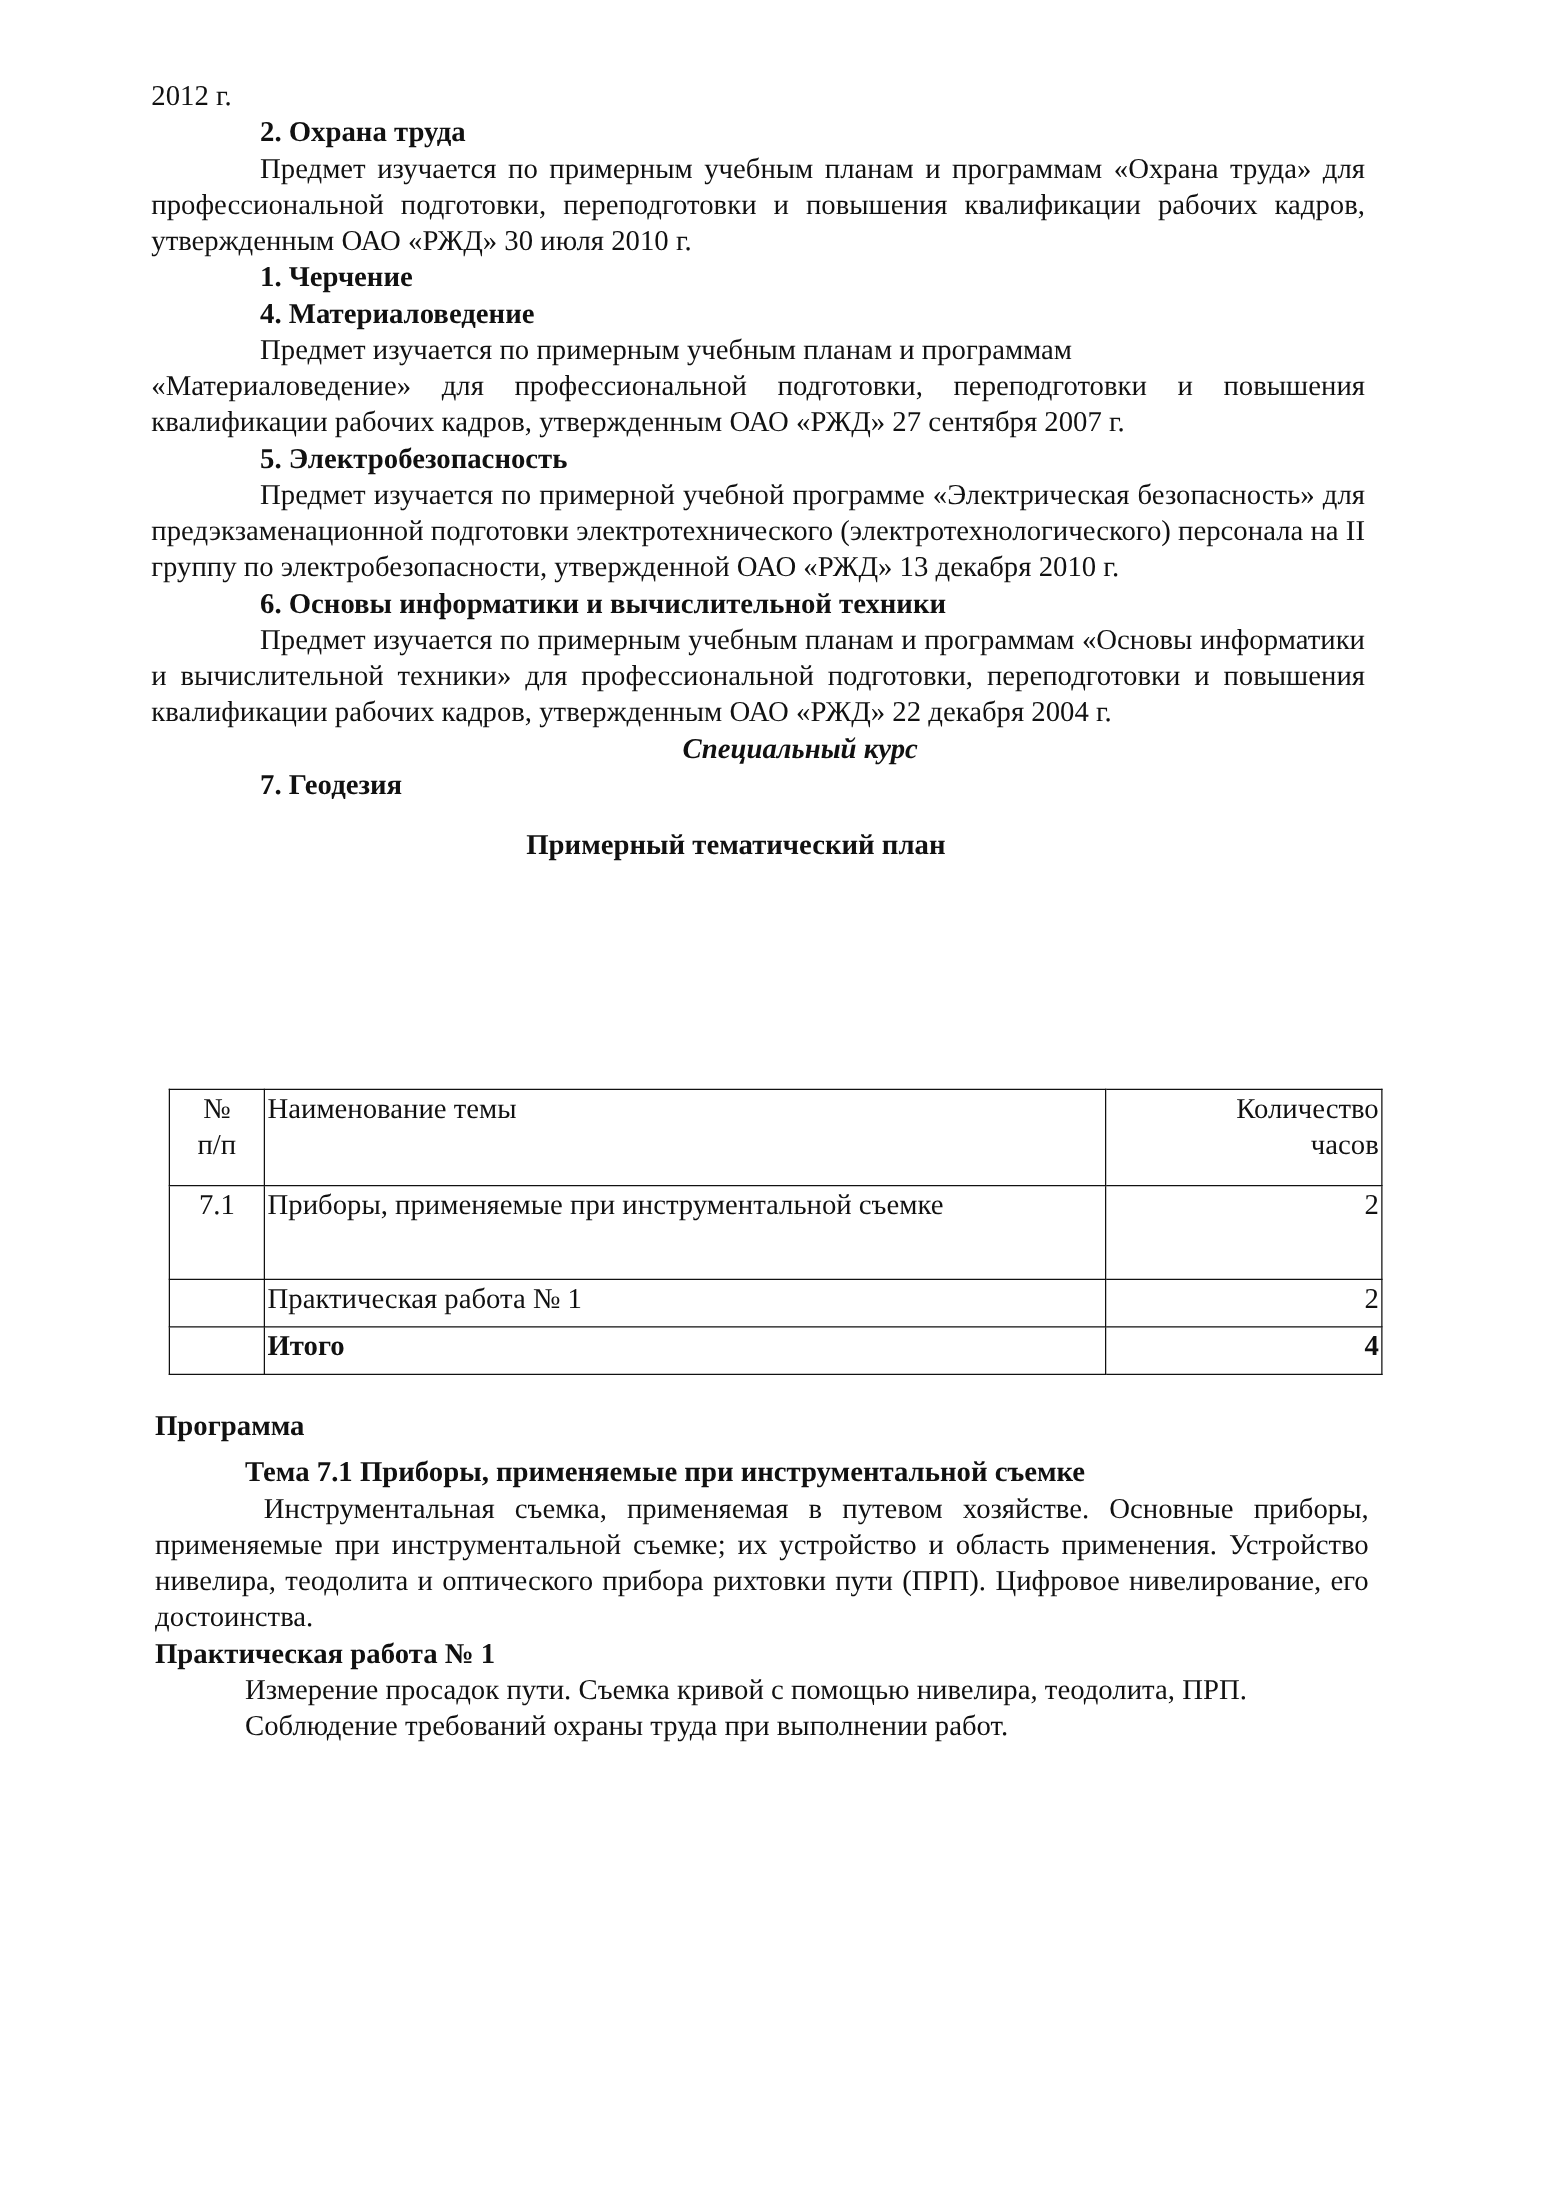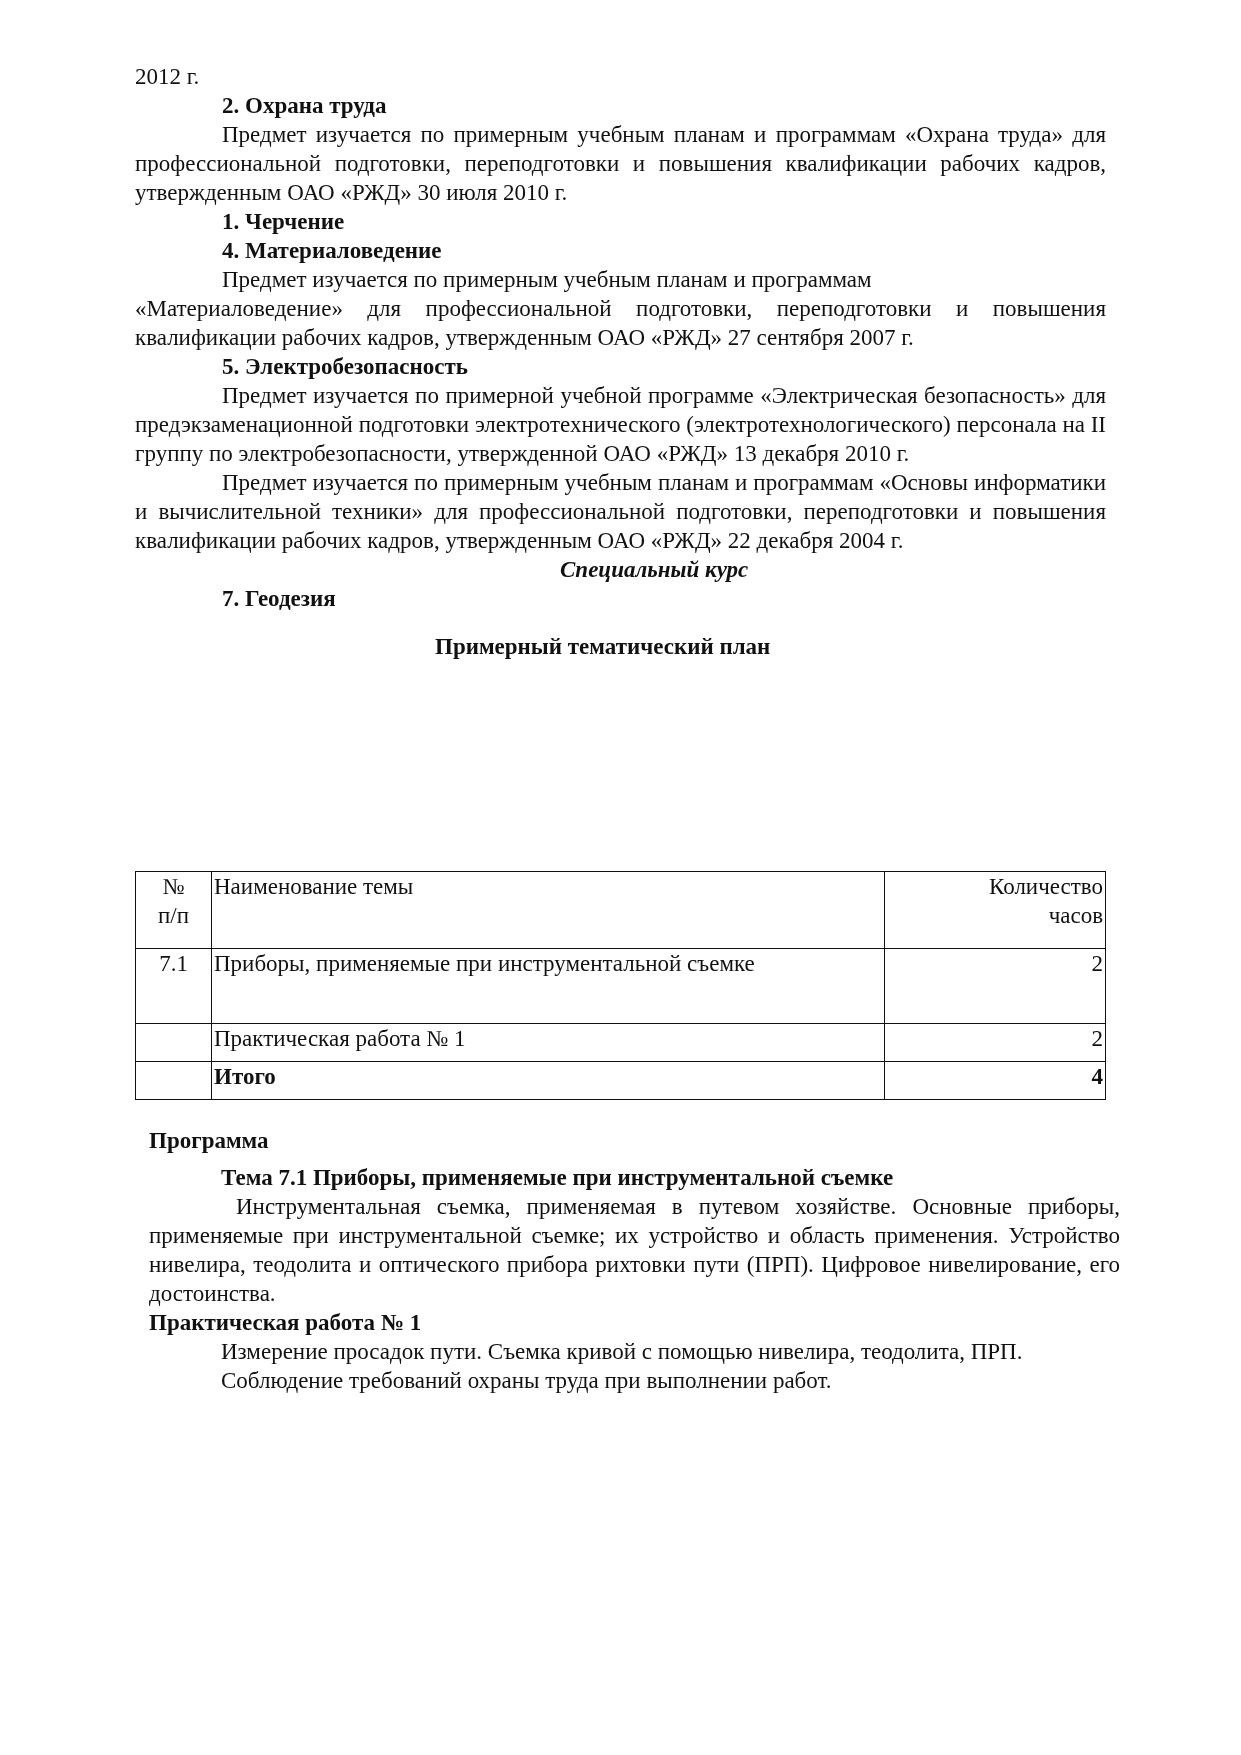--- a/index.html
+++ b/index.html
@@ -2,21 +2,21 @@
 <html><head>
   <meta charset="utf-8">
   <style>
     html, body { margin: 0; padding: 0; background: #ffffff; }
     body {
       width: 1241px; height: 1755px; position: relative; overflow: hidden;
       font-family: "Liberation Serif", "DejaVu Serif", serif;
       color: #111111;
       font-size: 23px;
     }
-    .page { position: absolute; left: 135px; top: 62px; width: 971px; }
+    .page { position: absolute; left: 121px; top: 62px; width: 971px; }
     .line { line-height: 29px; }
     p { margin: 0; line-height: 29px; text-align: justify; }
     .indent { text-indent: 87px; }
     .h { font-weight: bold; padding-left: 87px; line-height: 29px; }
     .center { text-align: left; }
     .bold { font-weight: bold; }
     .italic-bold { font-weight: bold; font-style: italic; }
 
     table.plan {
       position: absolute; left: 135px; top: 871px; width: 971px;
@@ -45,20 +45,21 @@
 
   <div class="h">1.  Черчение</div>
 
   <div class="h">4.  Материаловедение</div>
   <div class="line" style="padding-left:87px">Предмет изучается по примерным учебным планам и программам</div>
   <p>«Материаловедение» для профессиональной подготовки, переподготовки и повышения квалификации рабочих кадров, утвержденным ОАО «РЖД» 27 сентября 2007 г.</p>
 
   <div class="h">5.  Электробезопасность</div>
   <p class="indent">Предмет изучается по примерной учебной программе «Электрическая безопасность» для предэкзаменационной подготовки электротехнического (электротехнологического) персонала на II группу по электробезопасности, утвержденной ОАО «РЖД» 13 декабря 2010 г.</p>
 
+  <div class="h">6.  Основы информатики и вычислительной техники</div>
   <p class="indent">Предмет изучается по примерным учебным планам и программам «Основы информатики и вычислительной техники» для профессиональной подготовки, переподготовки и повышения квалификации рабочих кадров, утвержденным ОАО «РЖД» 22 декабря 2004 г.</p>
 
   <div class="line italic-bold" style="padding-left:425px">Специальный курс</div>
   <div class="h">7. Геодезия</div>
   <div class="line bold" style="margin-top:19px; padding-left:300px">Примерный тематический план</div>
 </div>
 
 <table class="plan">
   <tbody>
       <tr class="r-head">
@@ -83,20 +84,20 @@
     <td class="c3">2</td>
   </tr>
   <tr class="r-3">
     <td class="c1"></td>
     <td class="right bold">Итого</td>
     <td class="c3 bold">4</td>
   </tr>
 </tbody>
   </table>
 
-<div style="position:absolute; left:149px; top:1126px; width:971px;">
+<div style="position:absolute; left:124px; top:1126px; width:971px;">
   <div class="line bold center">Программа</div>
   <div class="line bold" style="margin-top:8px; padding-left:72px">Тема 7.1 Приборы, применяемые при инструментальной съемке</div>
   <p class="indent">Инструментальная съемка, применяемая в путевом хозяйстве. Основные приборы, применяемые при инструментальной съемке; их устройство и область применения. Устройство нивелира, теодолита и оптического прибора рихтовки пути (ПРП). Цифровое нивелирование, его достоинства.</p>
   <div class="line bold center">Практическая работа № 1</div>
   <div class="line" style="padding-left:72px">Измерение просадок пути. Съемка кривой с помощью нивелира, теодолита, ПРП.</div>
   <div class="line" style="padding-left:72px">Соблюдение требований охраны труда при выполнении работ.</div>
 </div>
 
 </body></html>

